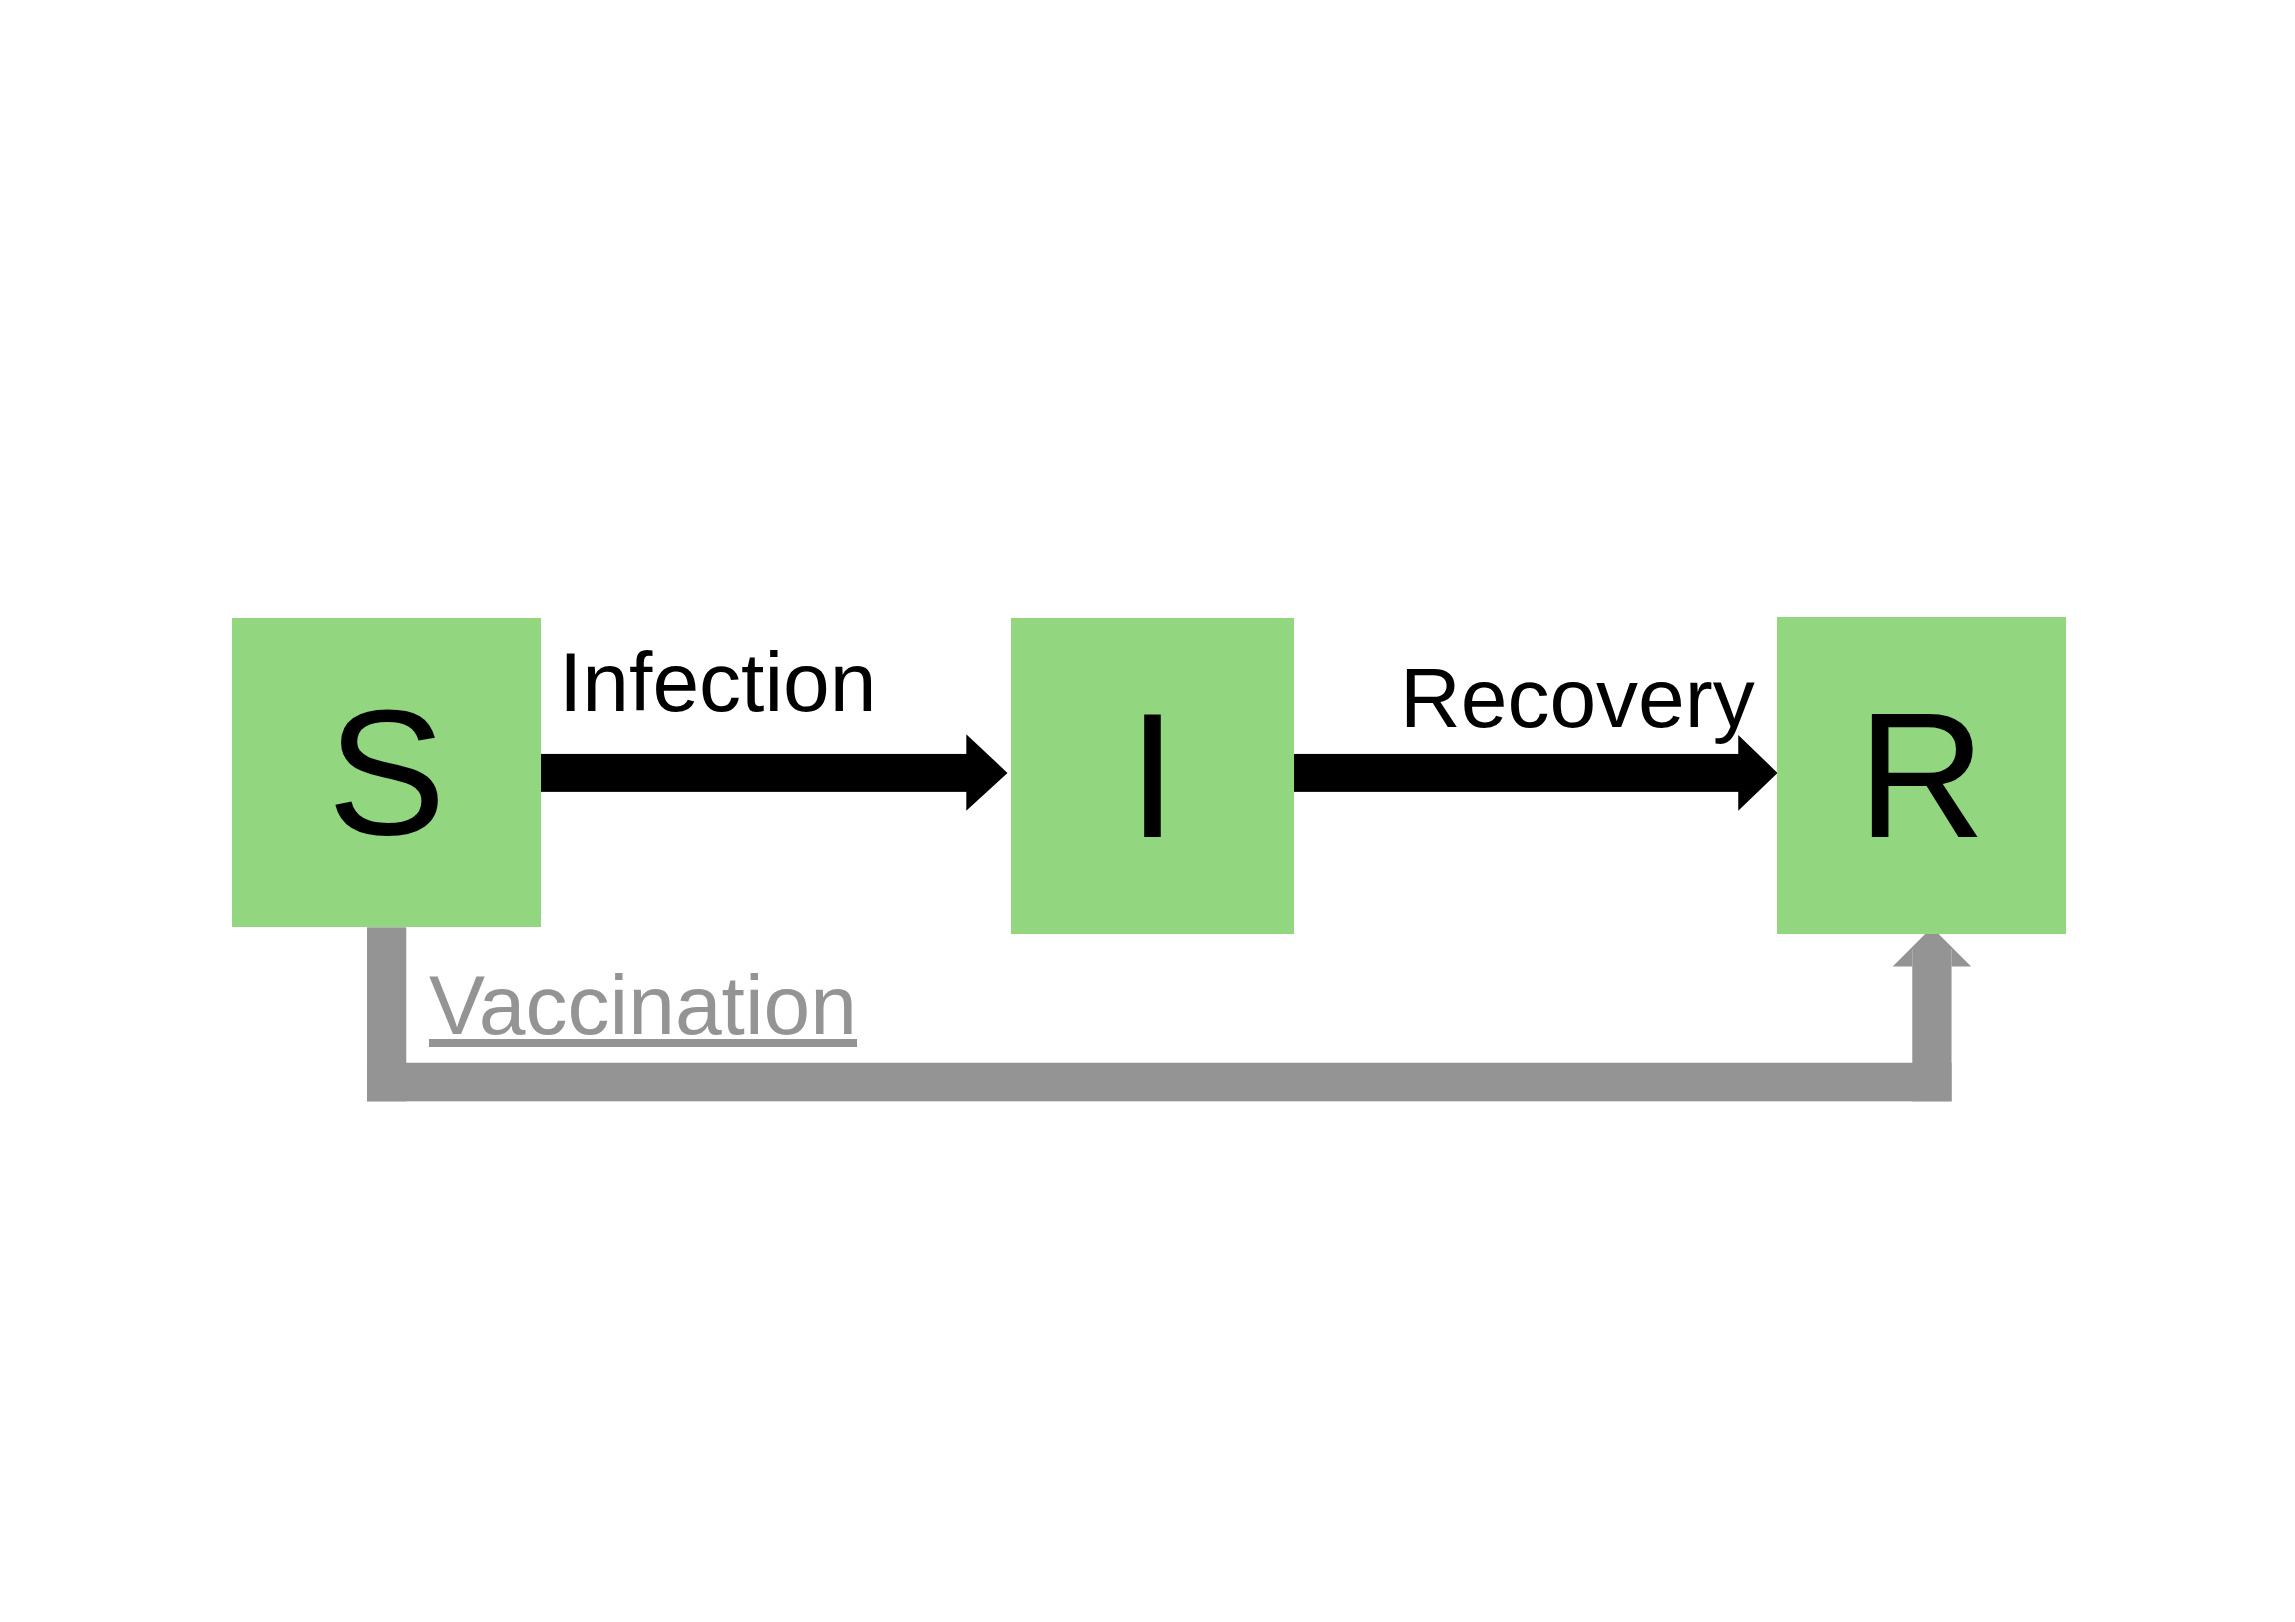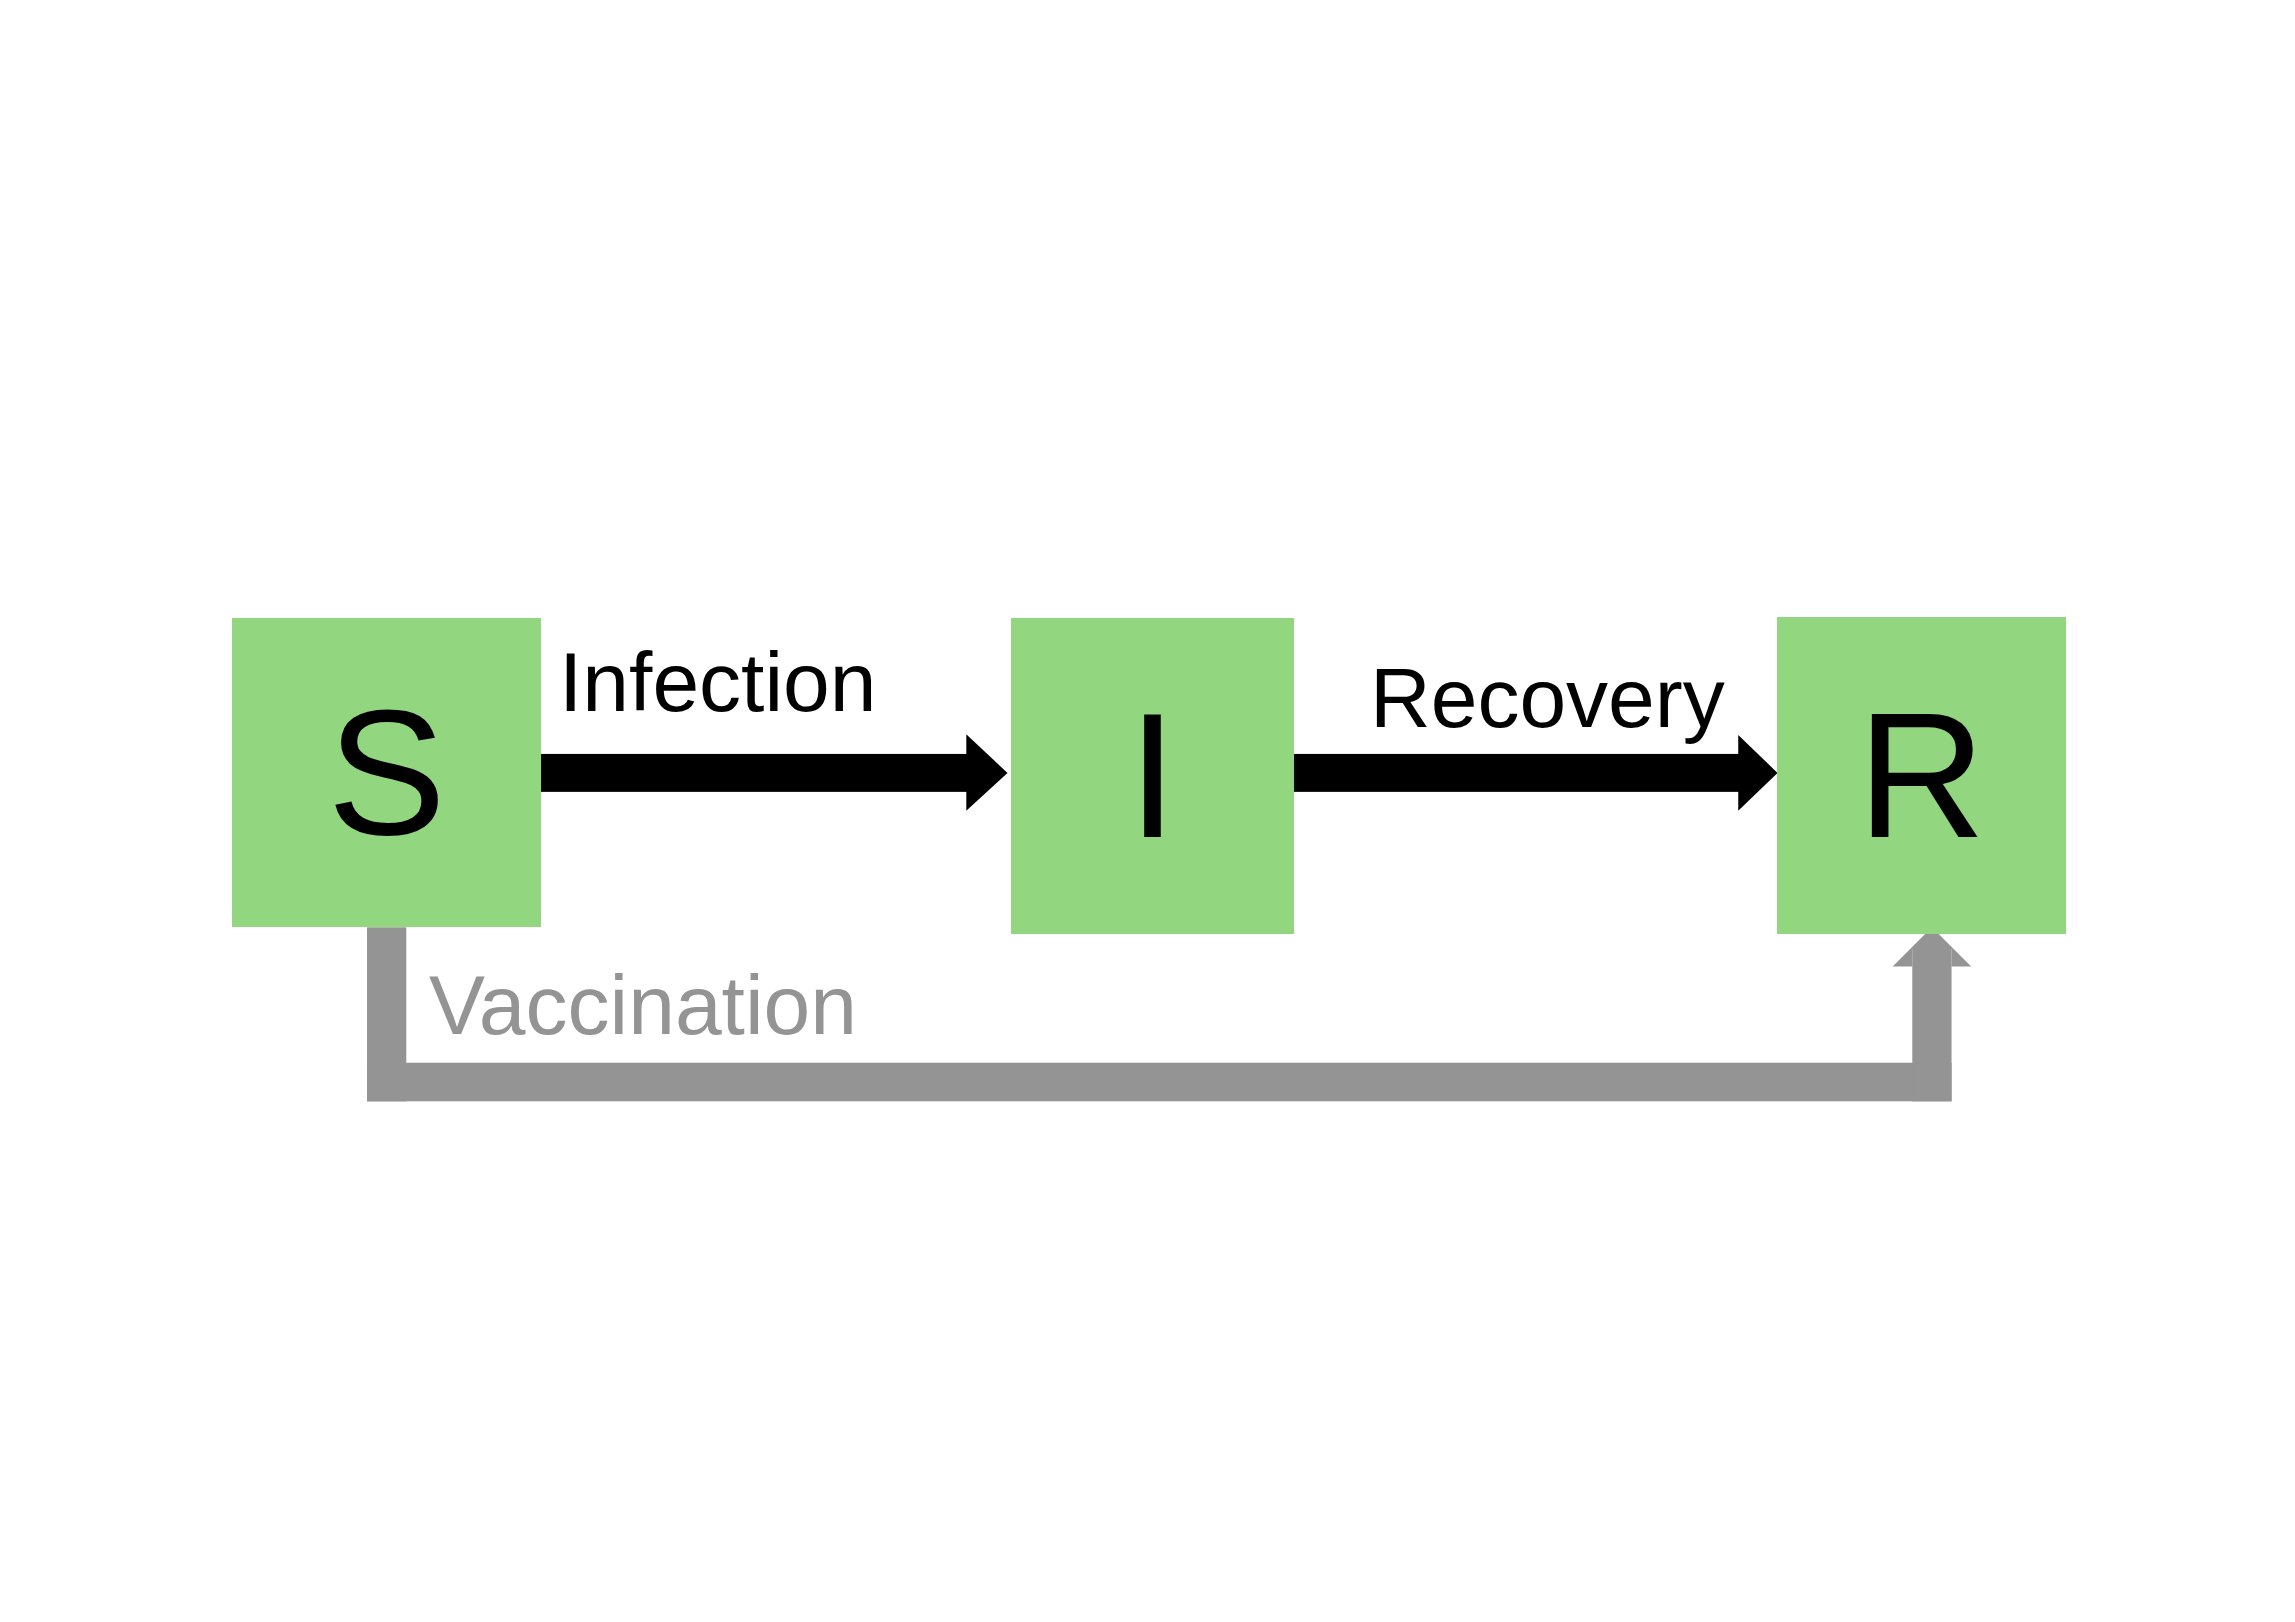--- a/index.html
+++ b/index.html
@@ -49,29 +49,30 @@
     font-size: 84px;
     line-height: 1;
     white-space: nowrap;
     user-select: none;
   }
   .edge-label.black {
     color: #000000;
   }
   .edge-label.grey {
     color: #949494;
+    text-decoration: underline;
   }
   
   #box-s { left: 232px; top: 618px;  width: 309px; height: 309px; }
   #box-i { left: 1011px; top: 618px; width: 283px; height: 316px; }
   #box-r { left: 1777px; top: 617px; width: 289px; height: 317px; }
 
   
   #label-infection   { left: 559px; top: 640px; }
-  #label-recovery    { left: 1370px; top: 656px; }
+  #label-recovery    { left: 1400px; top: 656px; }
   #label-vaccination { left: 429px; top: 963px; }
 </style>
 </head>
 <body>
 
 <div id="canvas">
 
   <svg id="diagram-svg" viewBox="0 0 3508 2480" xmlns="http://www.w3.org/2000/svg">
 
     <g>

